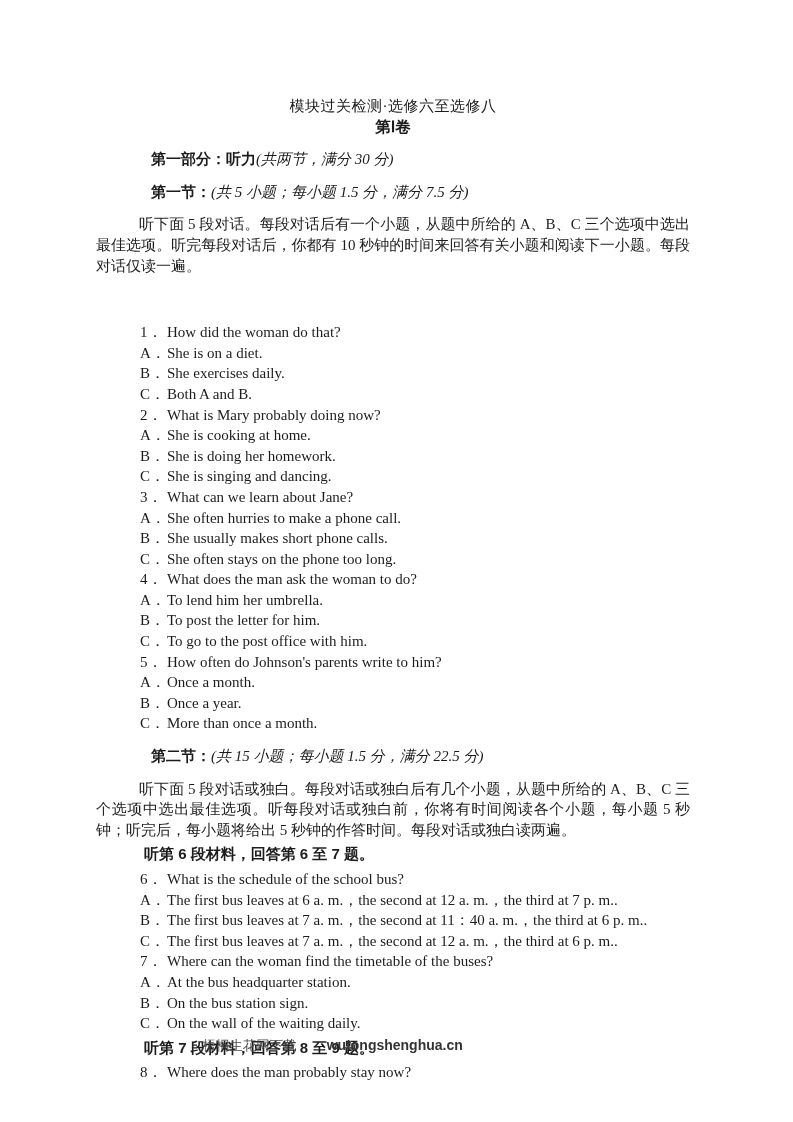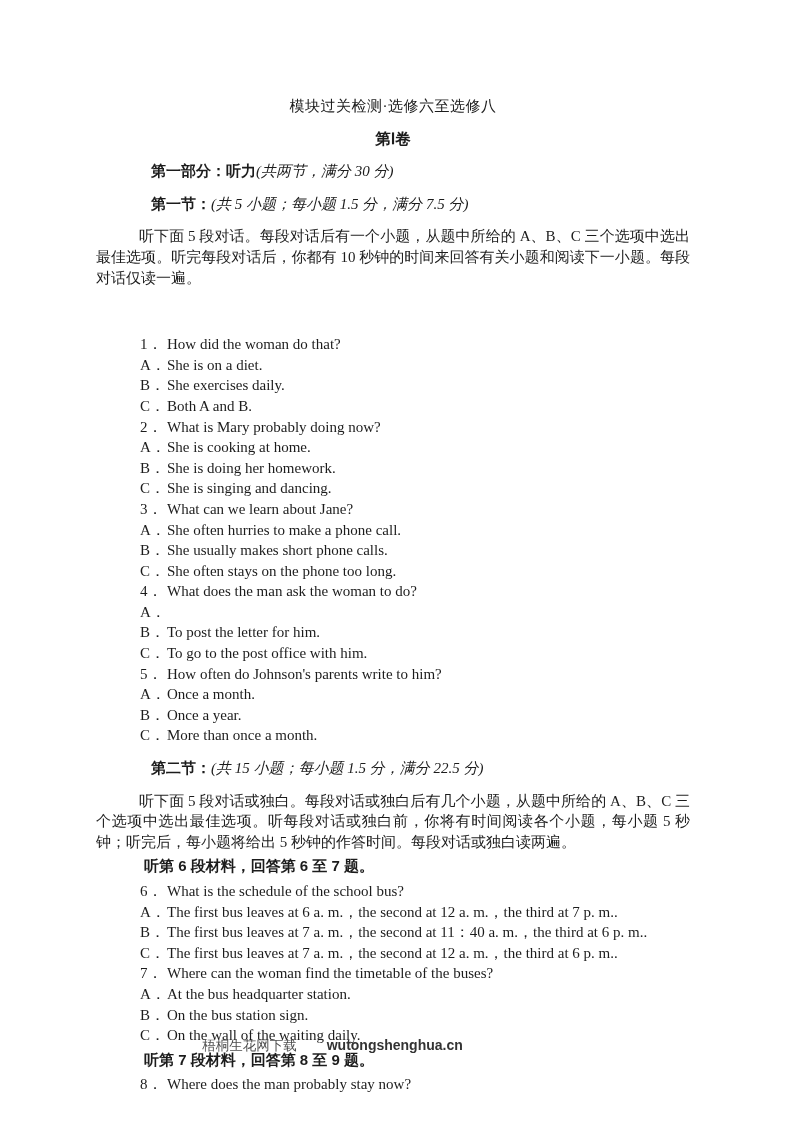--- a/index.html
+++ b/index.html
@@ -19,21 +19,21 @@
     line-height:20.6px;
   }
   .doc-title {
     margin:0;
     text-align:center;
     font-size:15px;
     font-weight:normal;
     letter-spacing:0.5px;
   }
   .volume-title {
-    margin:12px;
+    margin:0;
     text-align:center;
     font-size:15.5px;
     font-weight:bold;
     font-family:Liberation Serif, serif;
   }
   .part-heading { margin:12px; padding-left:43px; }
   .hei {
     font-weight:bold;
     font-family:"Liberation Sans","DejaVu Sans",sans-serif;
   }
@@ -132,20 +132,21 @@
       <div class="q-line">
         <span class="q-num">C．</span>
         <span class="q-text">She often stays on the phone too long.</span>
       </div>
       <div class="q-line">
         <span class="q-num">4．</span>
         <span class="q-text">What does the man ask the woman to do?</span>
       </div>
       <div class="q-line">
         <span class="q-num">A．</span>
+        <span class="q-text">To lend him her umbrella.</span>
       </div>
       <div class="q-line">
         <span class="q-num">B．</span>
         <span class="q-text">To post the letter for him.</span>
       </div>
       <div class="q-line">
         <span class="q-num">C．</span>
         <span class="q-text">To go to the post office with him.</span>
       </div>
       <div class="q-line">

